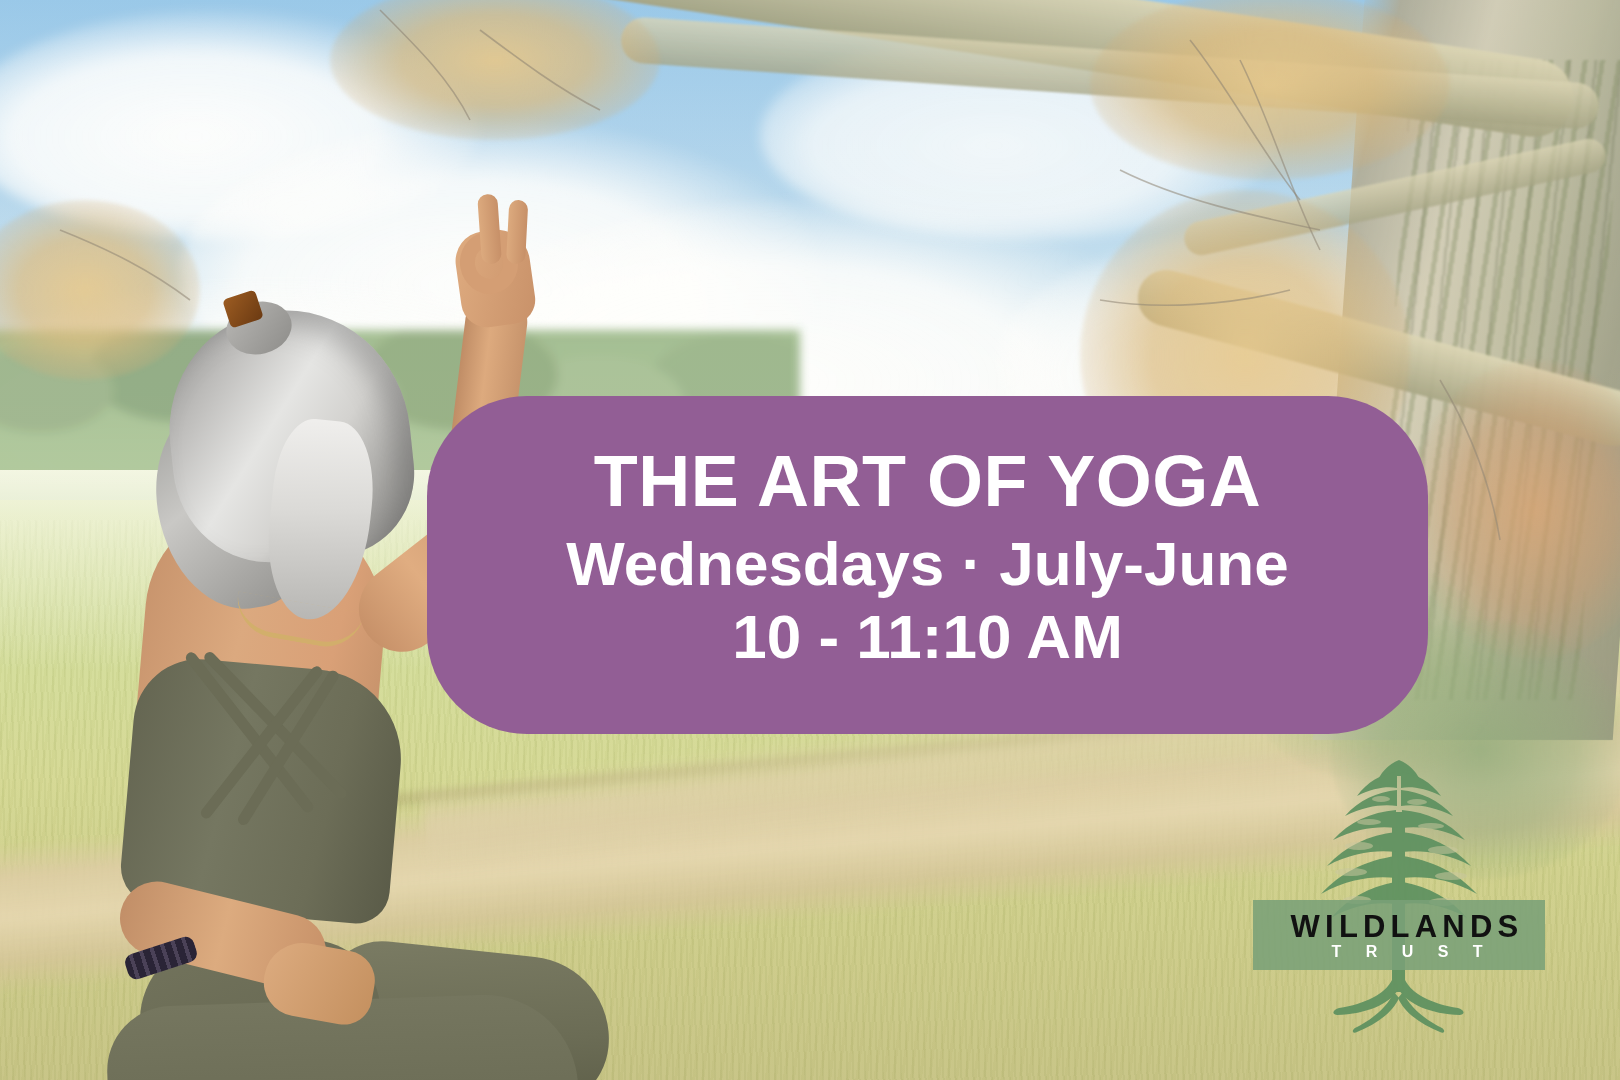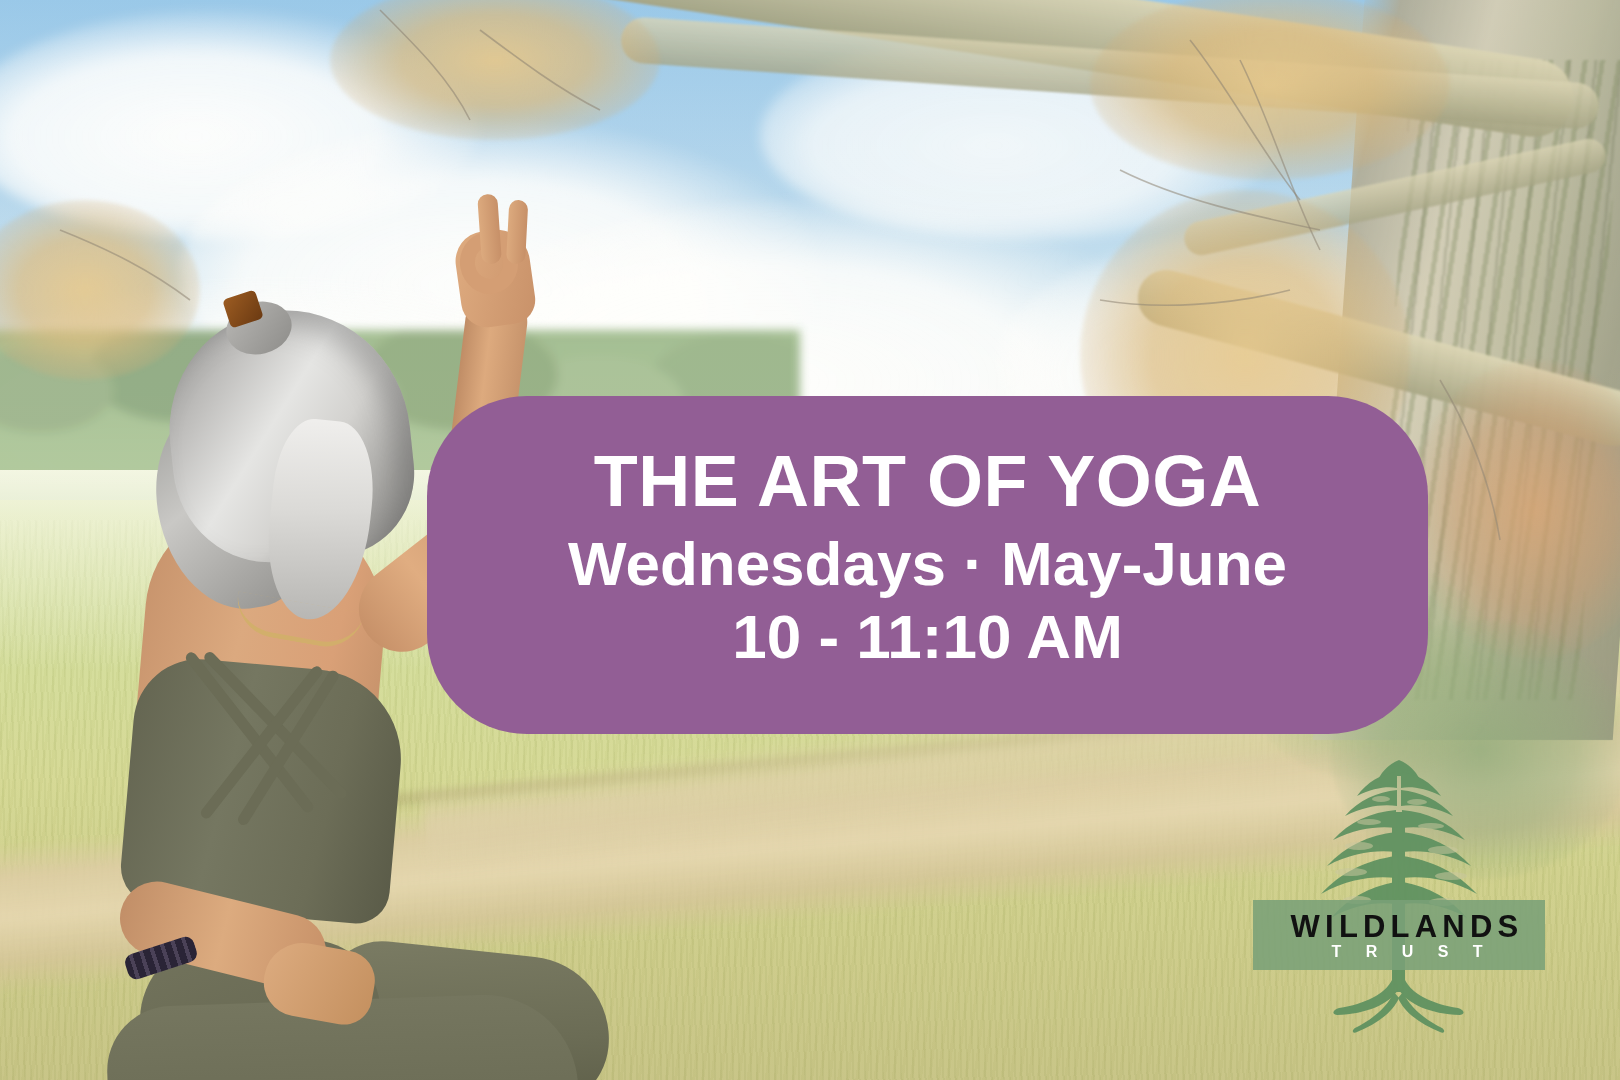--- a/index.html
+++ b/index.html
@@ -491,21 +491,21 @@
     <div class="fig-part thigh"></div>
     <div class="fig-part foot"></div>
     <div class="fig-part leg-front"></div>
     <div class="fig-part lowarm"></div>
     <div class="fig-part beads"></div>
     <div class="fig-part hand-low"></div>
   </div>
 
   <div class="callout">
     <div class="title">THE ART OF YOGA</div>
-    <div class="subtitle">Wednesdays · May-June</div>
+    <div class="subtitle">Wednesdays · July-June</div>
     <div class="timeline">10 - 11:10 AM</div>
   </div>
 
 
   <div class="logo-wt">
     <svg class="wt-tree" viewBox="0 0 212 305" xmlns="http://www.w3.org/2000/svg">
       <g fill="#5e9160" opacity="0.93">
 
         <rect x="99" y="70" width="13" height="180"></rect>
 

